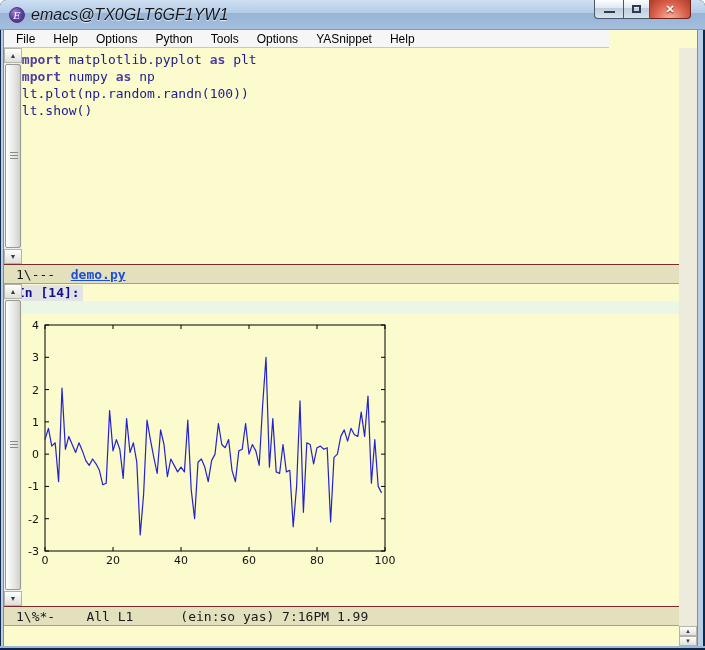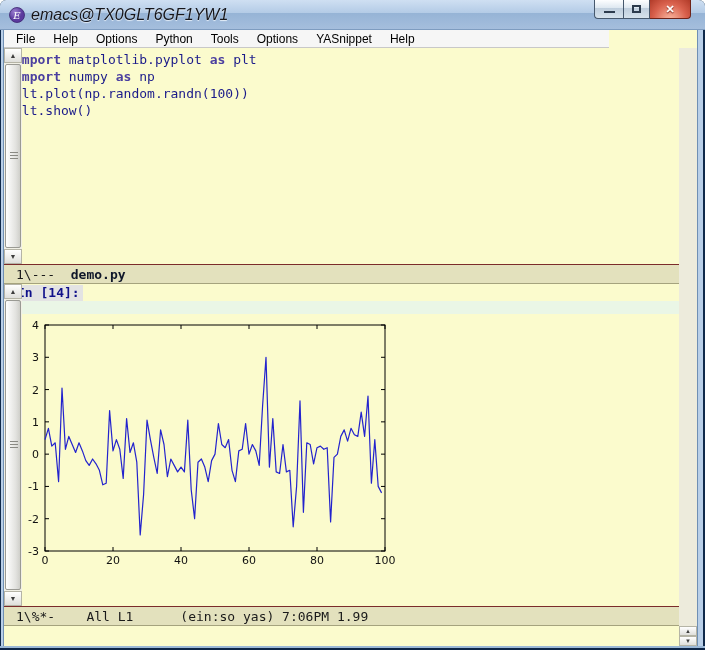--- a/index.html
+++ b/index.html
@@ -43,21 +43,21 @@
   .seg-kw{color:#4b3fa0;font-weight:bold;}
   .seg-code{color:#1b1b8a;}
   .cursor{position:absolute;left:10px;top:71px;width:8px;height:16px;background:#6b6a52;}
   
   .modeline{position:absolute;left:0;width:675px;height:20px;background:#e3e1bd;
     border-top:1px solid #7b2b2b;border-bottom:1px solid #a5a37e;
     font-family:"DejaVu Sans Mono","Liberation Mono",monospace;font-size:13px;color:#1a1a1a;
     white-space:pre;display:flex;align-items:center;padding-left:12px;}
   .ml1{top:216px;}
   .ml2{top:558px;}
-  .buf-name{color:#0f172a;font-weight:bold;}
+  .buf-name{color:#1d4ed8;font-weight:bold;text-decoration:underline;}
   
   .lower{top:236px;height:322px;}
   .prompt-line{position:absolute;left:10px;top:1px;height:16px;
     font-family:"DejaVu Sans Mono","Liberation Mono",monospace;font-size:13px;font-weight:bold;
     color:#10108a;background:#e3e3e3;padding:0 3px;}
   .mint-band{position:absolute;left:8px;top:17px;width:667px;height:13px;background:#eaf6e6;}
   .plot-svg{position:absolute;left:4px;top:30px;}
   
   .minibuf{position:absolute;left:0;top:578px;width:675px;height:20px;background:#fbfbcd;}
   
@@ -170,21 +170,21 @@
           <line x1="37" y1="43.28571428571428" x2="41" y2="43.28571428571428" stroke="#000"></line>
           <line x1="377" y1="43.28571428571428" x2="373" y2="43.28571428571428" stroke="#000"></line>
           <text x="31" y="47.28571428571428" text-anchor="end" font-family="DejaVu Sans,sans-serif" font-size="11" fill="#111">3</text>
           <line x1="37" y1="11" x2="41" y2="11" stroke="#000"></line>
           <line x1="377" y1="11" x2="373" y2="11" stroke="#000"></line>
           <text x="31" y="15" text-anchor="end" font-family="DejaVu Sans,sans-serif" font-size="11" fill="#111">4</text>
           <polyline points="37.0,125.6 40.4,114.3 43.8,132.1 47.2,128.8 50.6,167.6 54.0,74.0 57.4,135.3 60.8,122.4 64.2,130.5 67.6,138.5 71.0,128.8 74.4,136.9 77.8,146.6 81.2,151.4 84.6,145.0 88.0,149.8 91.4,156.3 94.8,170.8 98.2,169.2 101.6,96.6 105.0,136.9 108.4,125.6 111.8,135.3 115.2,164.4 118.6,104.6 122.0,138.5 125.4,128.8 128.8,148.2 132.2,220.9 135.6,180.5 139.0,106.2 142.4,125.6 145.8,143.4 149.2,159.5 152.6,115.9 156.0,130.5 159.4,162.7 162.8,145.0 166.2,151.4 169.6,157.9 173.0,153.1 176.4,157.9 179.8,106.2 183.2,175.7 186.6,204.7 190.0,148.2 193.4,145.0 196.8,153.1 200.2,167.6 203.6,146.6 207.0,140.1 210.4,109.5 213.8,130.5 217.2,133.7 220.6,125.6 224.0,156.3 227.4,167.6 230.8,136.9 234.2,135.3 237.6,109.5 241.0,140.1 244.4,130.5 247.8,136.9 251.2,151.4 254.6,91.7 258.0,43.3 261.4,153.1 264.8,104.6 268.2,157.9 271.6,159.5 275.0,130.5 278.4,157.9 281.8,156.3 285.2,212.8 288.6,172.4 292.0,86.9 295.4,198.3 298.8,128.8 302.2,130.5 305.6,149.8 309.0,133.7 312.4,132.1 315.8,135.3 319.2,133.7 322.6,207.9 326.0,143.4 329.4,140.1 332.8,122.4 336.2,115.9 339.6,127.2 343.0,114.3 346.4,120.8 349.8,122.4 353.2,98.2 356.6,122.4 360.0,82.0 363.4,169.2 366.8,125.6 370.2,172.4 373.6,178.9" fill="none" stroke="#2323cd" stroke-width="1.2" stroke-linejoin="round"></polyline>
         </svg>
     </div>
 
-    <div class="modeline ml2"><span>1\%*-  </span><span>  All L1      (ein:so yas) 7:06PM 1.99</span></div>
+    <div class="modeline ml2"><span>1\%*-  </span><span>  All L1      (ein:so yas) 7:16PM 1.99</span></div>
 
     <div class="minibuf"></div>
 
     <div class="sb-col"></div>
     <div class="sbar sb-top">
       <div class="sb-arrow">▲</div>
       <div class="sb-thumb">
           <span class="sb-grip"></span>
         </div>
       <div class="sb-arrow">▼</div>

